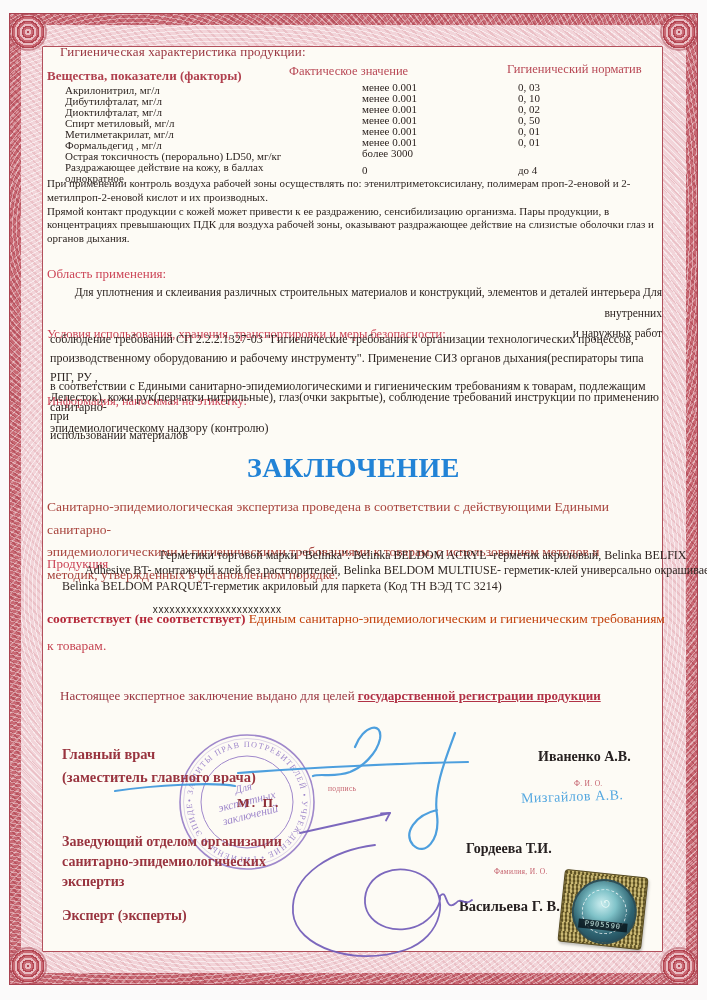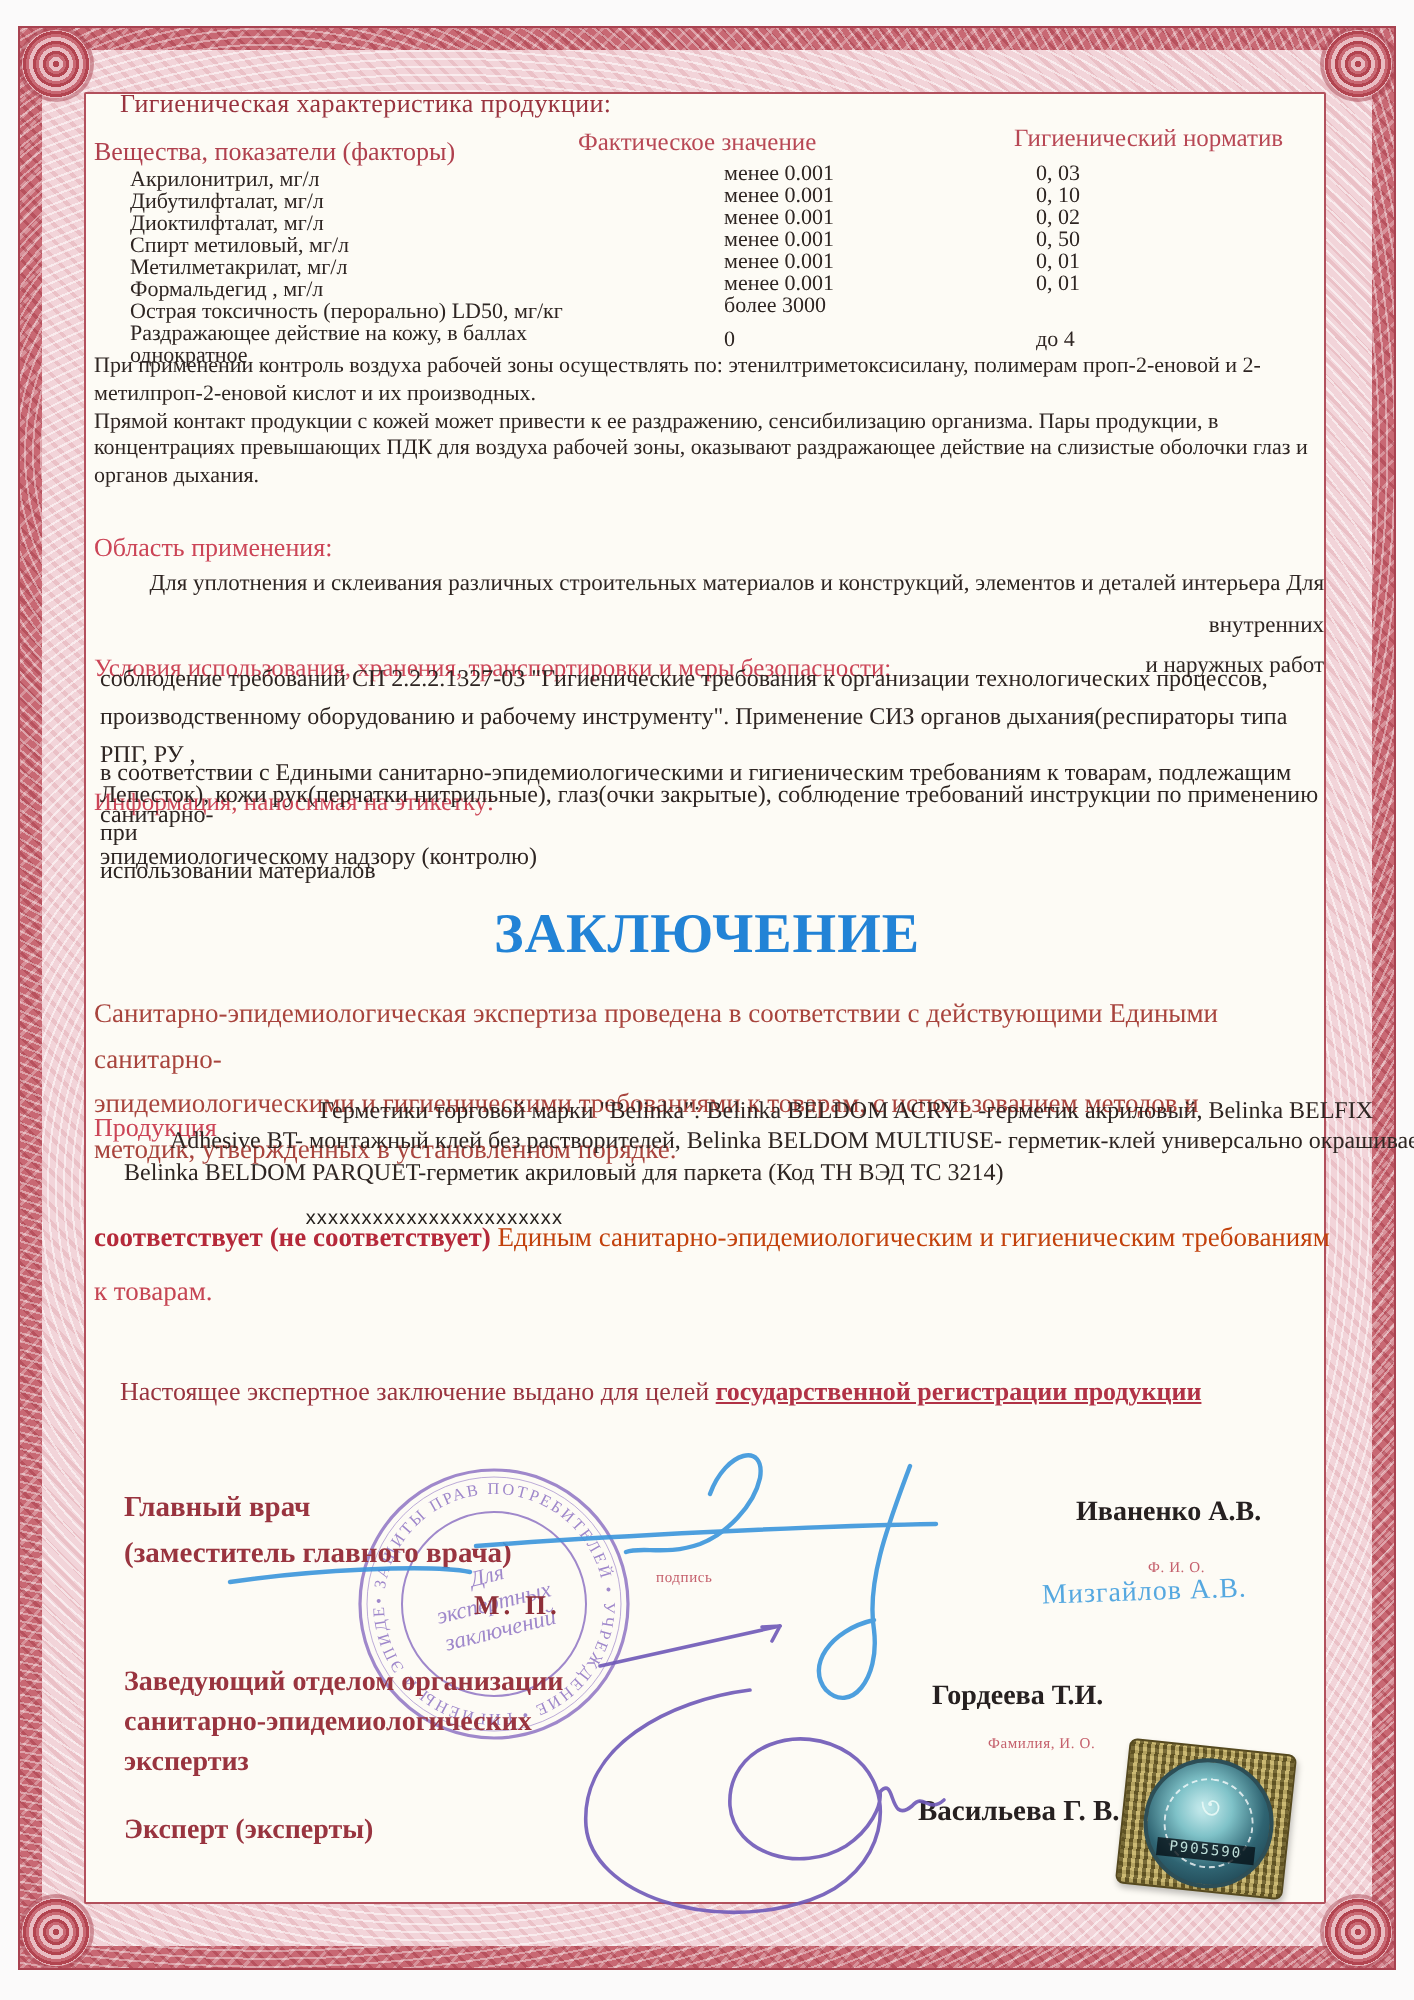--- a/index.html
+++ b/index.html
@@ -74,21 +74,21 @@
   <div class="band"></div>
   <div class="band-pale"></div>
   <div class="content-area"></div>
   <div class="rosette" style="left:11px;top:15px;"></div>
   <div class="rosette" style="right:11px;top:15px;"></div>
   <div class="rosette" style="left:11px;bottom:17px;"></div>
   <div class="rosette" style="right:11px;bottom:17px;"></div>
 
   <div class="abs maroon" style="left:60px;top:44px;font-size:13px;letter-spacing:.2px;">Гигиеническая характеристика продукции:</div>
 
-  <div class="abs red" style="left:47px;top:68px;font-size:13px;color:#b0404e;">Вещества, показатели (факторы)</div>
+  <div class="abs red" style="left:47px;top:68px;font-size:13px;color:#b0404e;font-weight:bold;">Вещества, показатели (факторы)</div>
   <div class="abs" style="left:289px;top:64px;font-size:12.5px;color:#b84855;">Фактическое значение</div>
   <div class="abs" style="left:507px;top:62px;font-size:12.5px;color:#b84855;">Гигиенический норматив</div>
 
   <div class="abs" style="left:65px;top:85px;width:595px;">
     <div class="tbl-row">
       <span class="c1">Акрилонитрил,  мг/л</span>
         <span class="c2">менее 0.001</span>
         <span class="c3">0, 03</span>
       </div>
     <div class="tbl-row">

